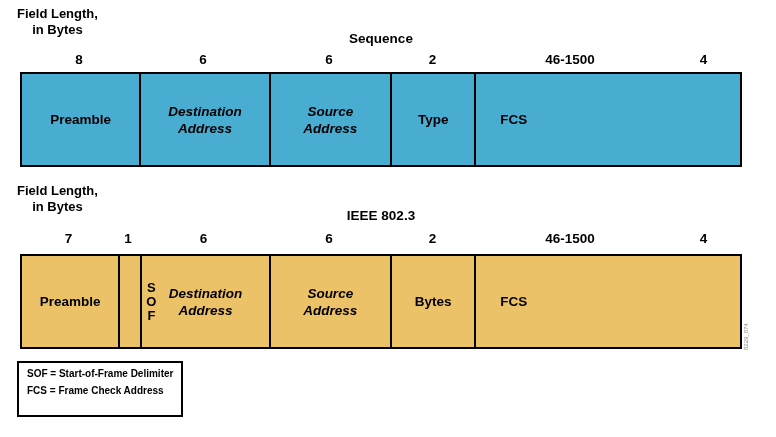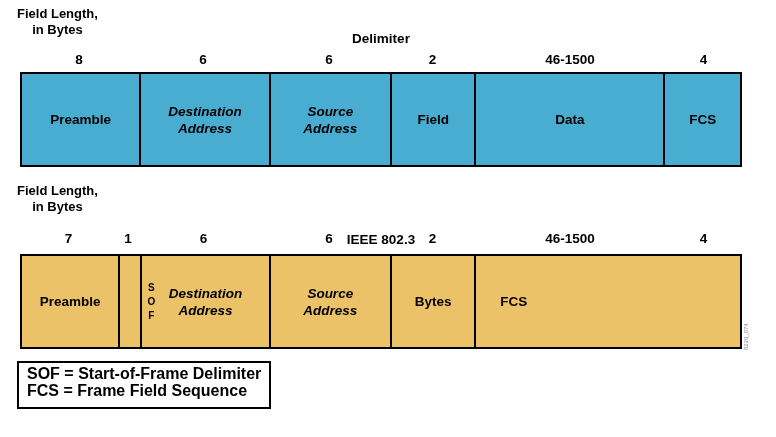--- a/index.html
+++ b/index.html
@@ -25,21 +25,21 @@
   .caption-ieee { left: 17px; top: 183px; }
 
   .frame-title {
     position: absolute;
     left: 20px;
     width: 722px;
     text-align: center;
     font-size: 13.5px;
   }
   .title-eth  { top: 31px; }
-  .title-ieee { top: 208px; margin-top: 24px; }
+  .title-ieee { top: 208px; }
 
   .numbers {
     position: absolute;
     left: 20px;
     width: 722px;
     display: flex;
     font-size: 13.5px;
   }
   .numbers-eth  { top: 52px; }
   .numbers-ieee { top: 231px; }
@@ -77,31 +77,31 @@
   .i3 { width: 16.90%; } .i4 { width: 11.77%; } .i5 { width: 26.32%; }
   .i6 { width: 10.66%; }
 
   .wrap-addr   span { max-width: 92px;  display: inline-block; font-style: italic; }
   .wrap-header span { max-width: 120px; display: inline-block; }
   .sof-field span {
     display: inline-block;
     width: 12px;
     word-break: break-all;
     line-height: 14px;
-    font-size: 10px;
+    font-size: 13px;
     margin-left: 42px;
   }
 
   .legend {
     position: absolute;
     left: 17px;
     top: 361px;
     border: 2px solid #000;
-    padding: 3px 8px 8px 8px;
-    font-size: 16px;
+    padding: 3px 8px 16px 8px;
+    font-size: 10px;
     line-height: 16.5px;
     white-space: nowrap;
   }
 
   .watermark {
     position: absolute;
     left: 743px;
     top: 310px;
     height: 40px;
     font-size: 6px;
@@ -114,21 +114,21 @@
 </head>
 <body>
 
 <div class="canvas">
 
   <div class="caption caption-eth">
     <div>Field Length,</div>
     <div>in Bytes</div>
   </div>
 
-  <div class="frame-title title-eth">Delimiter</div>
+  <div class="frame-title title-eth">Sequence</div>
 
   <div class="numbers numbers-eth">
     <div class="num e0">8</div>
     <div class="num e1">6</div>
     <div class="num e2">6</div>
     <div class="num e3">2</div>
     <div class="num e4">46-1500</div>
     <div class="num e5">4</div>
   </div>
 
@@ -136,24 +136,21 @@
     <div class="field e0">
       <span>Preamble</span>
     </div>
     <div class="field e1 wrap-addr">
       <span>Destination Address</span>
     </div>
     <div class="field e2 wrap-addr">
       <span>Source Address</span>
     </div>
     <div class="field e3">
-      <span>Field</span>
-    </div>
-    <div class="field e4">
-      <span>Data</span>
+      <span>Type</span>
     </div>
     <div class="field e5">
       <span>FCS</span>
     </div>
   </div>
 
   <div class="caption caption-ieee">
     <div>Field Length,</div>
     <div>in Bytes</div>
   </div>
@@ -186,18 +183,18 @@
     <div class="field i4">
       <span>Bytes</span>
     </div>
     <div class="field i6">
       <span>FCS</span>
     </div>
   </div>
 
   <div class="legend">
     <div>SOF = Start-of-Frame Delimiter</div>
-    <div>FCS = Frame Field Sequence</div>
+    <div>FCS = Frame Check Address</div>
   </div>
 
   <div class="watermark">0229_074</div>
 
 </div>
 
 </body></html>

